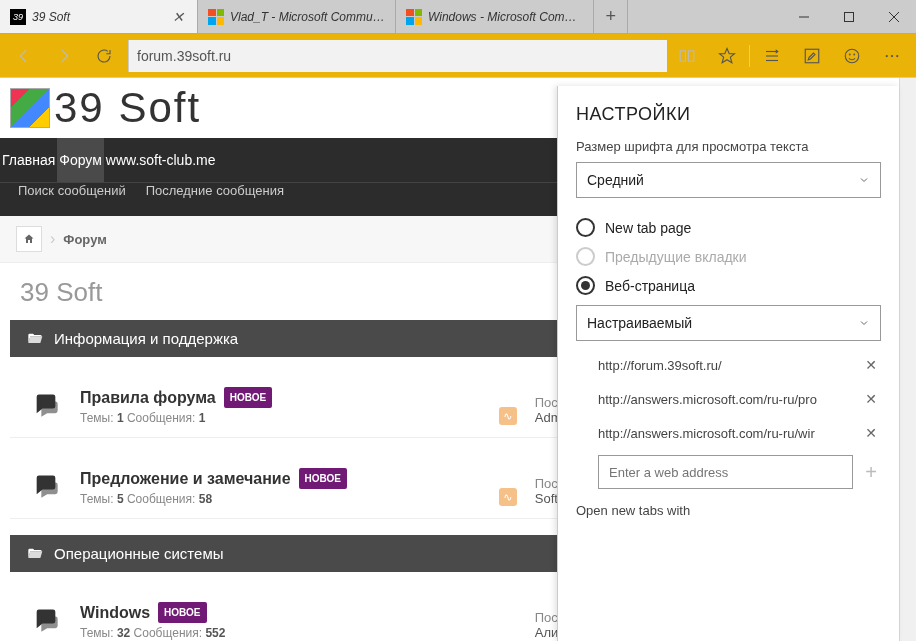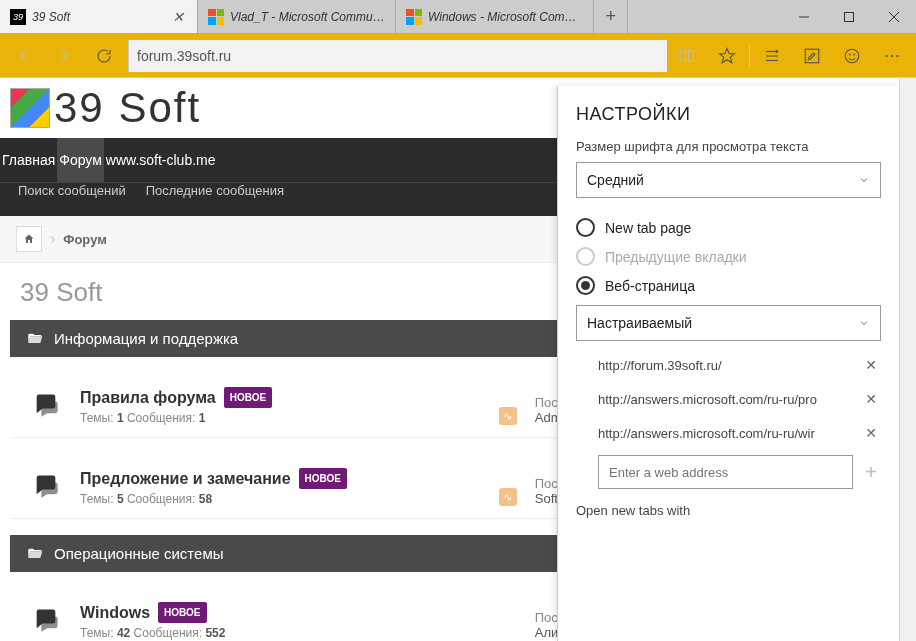--- a/index.html
+++ b/index.html
@@ -298,21 +298,21 @@
           <svg width="30" height="28" viewBox="0 0 24 24" fill="currentColor">
             <path d="M4 3h14a2 2 0 012 2v8a2 2 0 01-2 2H9l-5 4V5a2 2 0 012-2z"></path>
             <path d="M8 9h12a2 2 0 012 2v6a2 2 0 01-2 2h-7l-5 3V11z" opacity="0.55"></path>
           </svg>
         </div>
       <div class="forum-main">
         <div class="forum-title">
             <span>Windows</span>
             <span class="badge-new">НОВОЕ</span>
           </div>
-        <div class="forum-stats"><span>Темы:</span> <b>42</b> <span>Сообщения:</span> <b>552</b></div>
+        <div class="forum-stats"><span>Темы:</span> <b>32</b> <span>Сообщения:</span> <b>552</b></div>
       </div>
       <div class="rss-col"></div>
       <div class="forum-last">
         <span class="lbl">Последнее:</span> <span class="name">Обсуждение W</span><br>
         <span class="name">Алишер</span>, <span class="date">Вчера, в 12:45</span>
       </div>
     </div>
 
     <div class="footer-text">Просмотров: 3 | Вопрос задан: 11 час. 42 мин. назад | Автор: ЛеонарькБагенин</div>
   </div>

